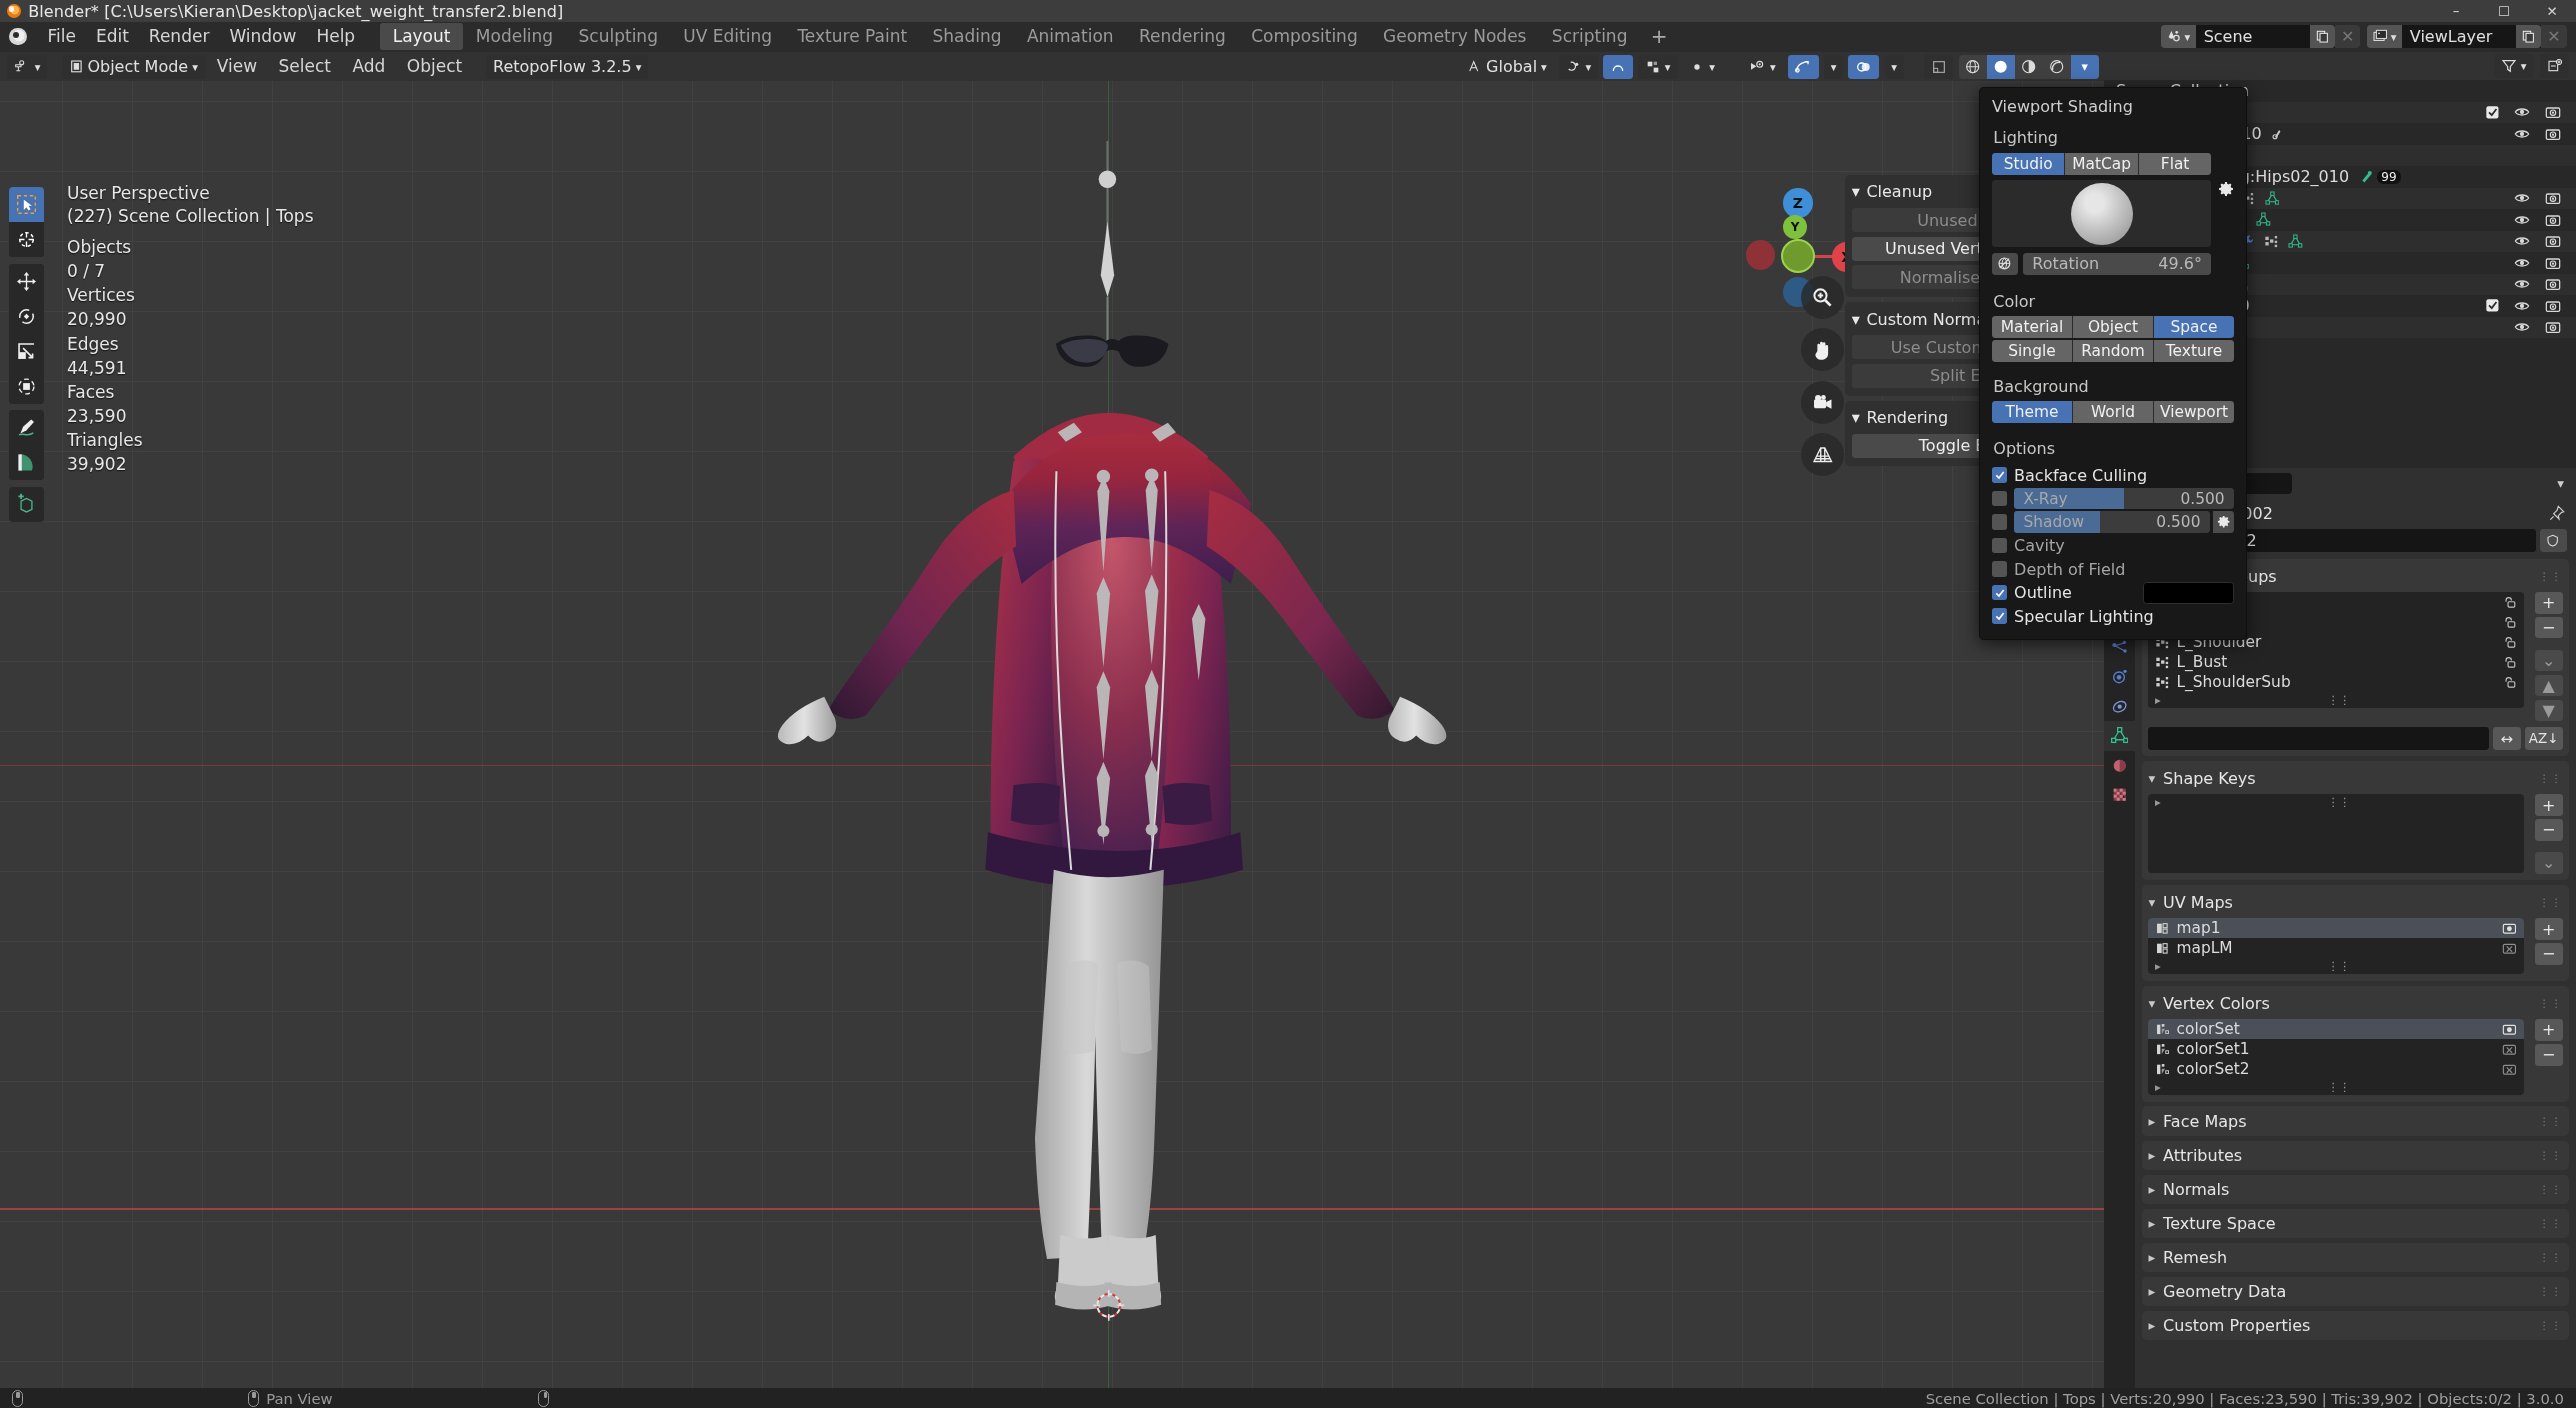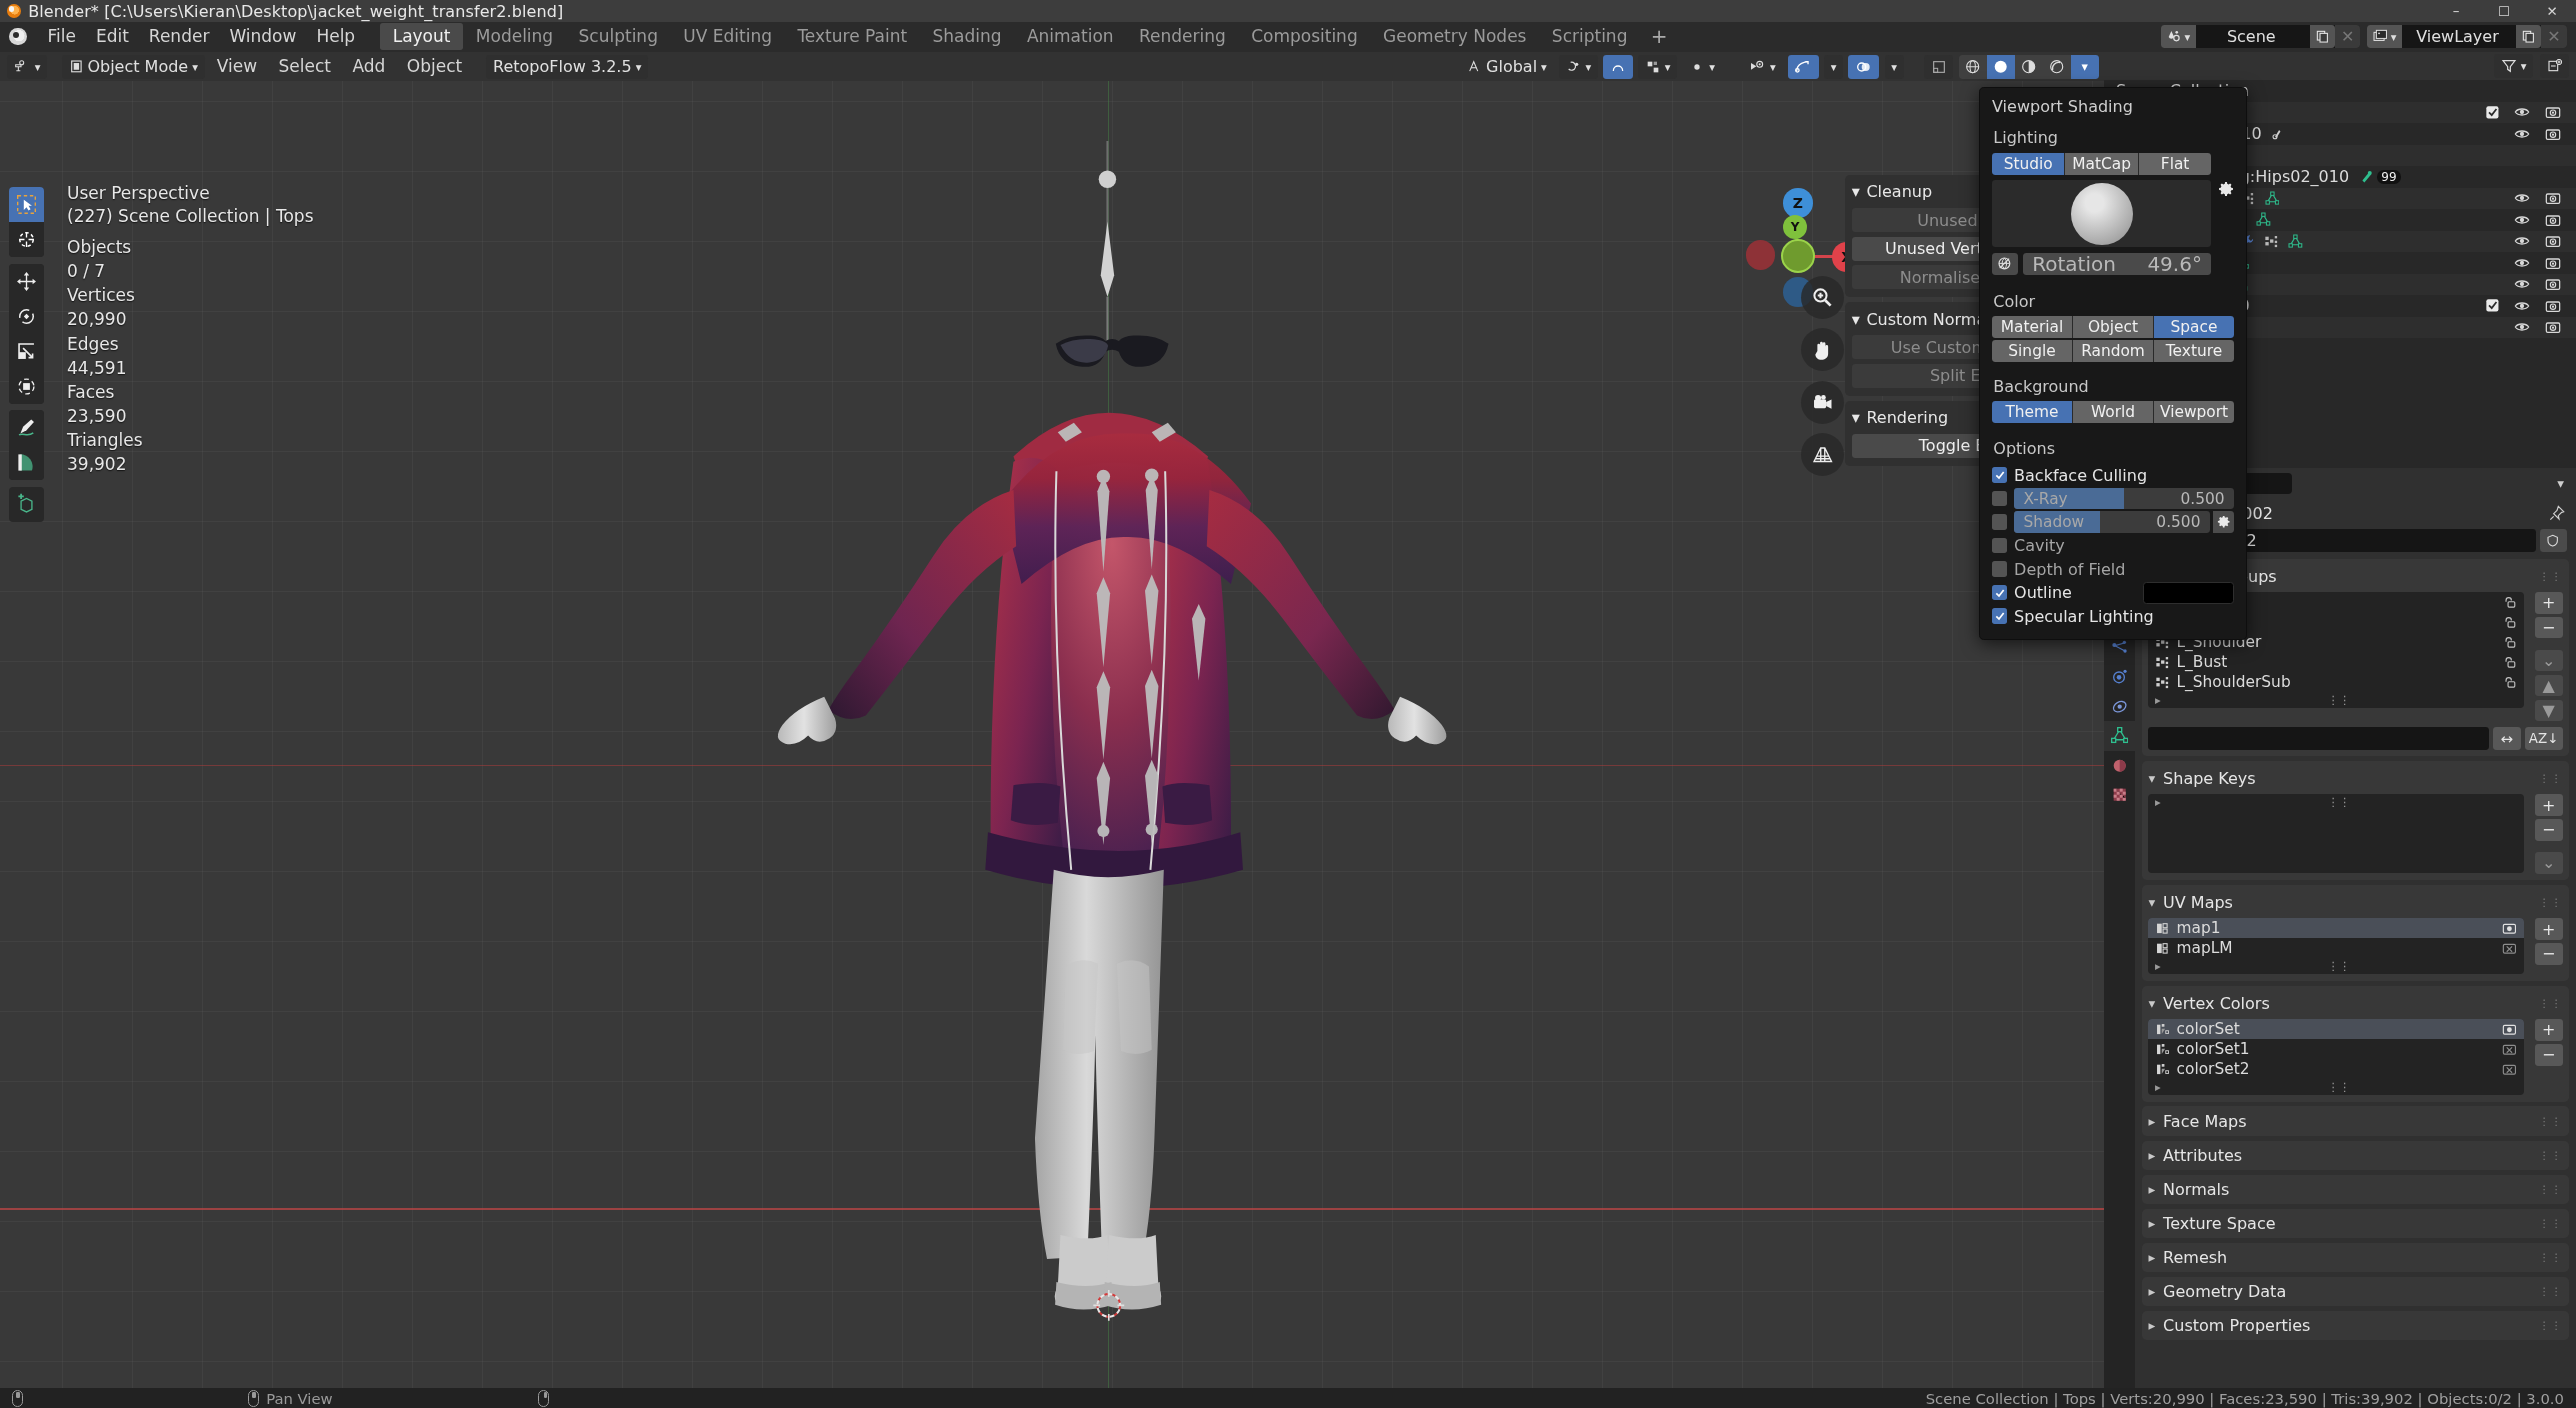--- a/index.html
+++ b/index.html
@@ -15,21 +15,21 @@
     position:relative; margin-right:6.7px; flex:none;}
   #titlebar .blogo:after{content:"";position:absolute;left:2px;top:2.7px;width:5.4px;height:5.4px;
     border-radius:50%;background:#f5f5f5;}
   #titlebar .ttl{ font-size:16px; color:#e8e8e8; letter-spacing:0.1px;}
   #titlebar .wbtns{ margin-left:auto; display:flex; }
   #titlebar .wbtn{ width:48px;height:22px;display:flex;align-items:center;justify-content:center;
     color:#d4d4d4;font-size:13.4px;}
 
   
   #topbar{ position:absolute; left:0; top:22px; width:2576px; height:29.5px;
-    background:#2b2b2b; display:flex; align-items:center; padding-left:9.4px;text-align:center; }
+    background:#2b2b2b; display:flex; align-items:center; padding-left:9.4px; }
   #topbar .blogo2{width:17.4px;height:17.4px;margin-right:10.7px;flex:none;position:relative;
     background:radial-gradient(circle at 55% 45%, #f0f0f0 0 40%, #d8d8d8 42% 100%);
     border-radius:50%;}
   #topbar .blogo2:after{content:"";position:absolute;left:3.4px;top:4px;width:6px;height:6px;border-radius:50%;background:#2b2b2b;}
   .menu-item{ padding:0 10px; height:29.5px; line-height:29.5px; font-size:17px; color:#d6d6d6; }
   .ws-tabs{ display:flex; align-items:center; margin-left:14.8px; height:29.5px;}
   .ws-tab{ padding:0 12.7px; height:27px; line-height:27px; font-size:17px; color:#9b9b9b;
     border-radius:2.7px;}
   .ws-tab.active{ background:#4a4a4a; color:#f0f0f0; }
   .ws-plus{ padding:0 10.7px; font-size:20px; color:#aaa; line-height:29.5px;}
@@ -117,21 +117,21 @@
   .trow > div:last-child{ border-right:none; }
   .trow > div.on{ background:#4772b3; }
   .studio-prev{ height:67px; background:#2b2b2b; border-radius:3.4px; display:flex;
     align-items:center; justify-content:center; margin-bottom:5.4px; }
   .sphere{ width:62px; height:62px; border-radius:50%;
     background:radial-gradient(circle at 38% 32%, #e6e6e6 0 16%, #c9c9c9 42%, #a6a6a6 74%, #8d8d8d 100%); }
   .rotrow{ display:flex; gap:5.4px; align-items:center; margin-bottom:14.8px; }
   .rotico{ width:25.5px;height:22px;background:#4a4a4a;border-radius:3.4px;display:flex;
     align-items:center;justify-content:center;}
   .rotfield{ flex:1; height:22px; background:#4a4a4a; border-radius:3.4px; display:flex;
-    align-items:center; justify-content:space-between; padding:0 9.4px; font-size:20px; color:#b9b9b9;}
+    align-items:center; justify-content:space-between; padding:0 9.4px; font-size:16px; color:#b9b9b9;}
   .optrow{ display:flex; align-items:center; gap:6.7px; height:23.5px; font-size:16px; }
   .cb{ width:15.4px; height:15.4px; border-radius:2.7px; background:#545454; flex:none;
     display:flex; align-items:center; justify-content:center;}
   .cb.on{ background:#4772b3; }
   .slider{ flex:1; height:21.5px; border-radius:3.4px; background:#3c3c3c; position:relative;
     display:flex; align-items:center; justify-content:space-between; padding:0 9.4px;
     font-size:15.4px; overflow:hidden; }
   .slider .fill{ position:absolute; left:0; top:0; bottom:0; width:50%; background:#4a6b96; }
   .slider span{ position:relative; z-index:2; }
   .swatch{ width:91px; height:22px; background:#000; border-radius:3.4px; border:0.7px solid #2e2e2e;}

